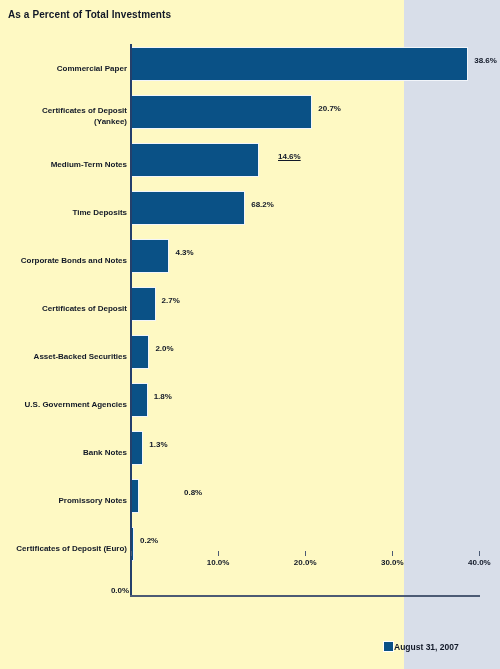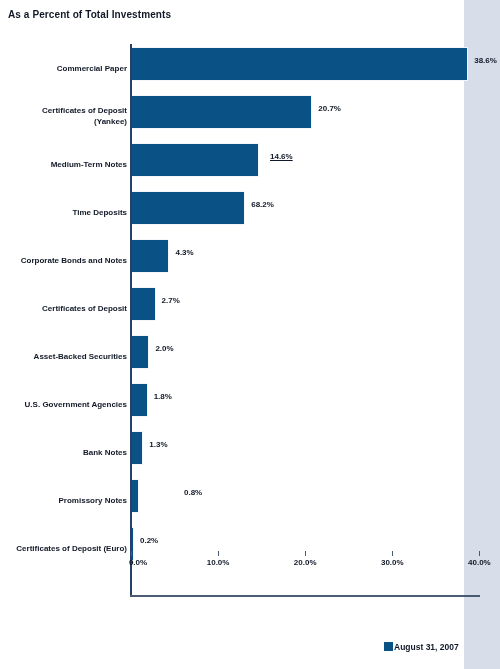--- a/index.html
+++ b/index.html
@@ -12,23 +12,23 @@
     background: #d8dee9;
     font-family: "Liberation Sans", sans-serif;
     overflow: hidden;
     position: relative;
   }
 
   #page {
     position: absolute;
     left: 0;
     top: 0;
-    width: 464px;
+    width: 404px;
     height: 669px;
-    background: #ffffff;
+    background: #fef9c3;
   }
 
   
   #chart-title {
     position: absolute;
     left: 8px;
     top: 9px;
     font-size: 10px;
     font-weight: bold;
     color: #111827;
@@ -174,21 +174,21 @@
         </div>
         <div class="bar-row" style="top: 48px;">
           <div class="row-label">Certificates of Deposit
 (Yankee)</div>
           <div class="bar" style="width: 180.297px;"></div>
           <div class="bar-value" style="left: 318.297px;">20.7%</div>
         </div>
         <div class="bar-row" style="top: 96px;">
           <div class="row-label">Medium-Term Notes</div>
           <div class="bar" style="width: 127.166px;"></div>
-          <div class="bar-value" style="left: 270px; text-decoration: underline;">14.6%</div>
+          <div class="bar-value" style="left: 278px; text-decoration: underline;">14.6%</div>
         </div>
         <div class="bar-row" style="top: 144px;">
           <div class="row-label">Time Deposits</div>
           <div class="bar" style="width: 113.23px;"></div>
           <div class="bar-value" style="left: 251.23px;">68.2%</div>
         </div>
         <div class="bar-row" style="top: 192px;">
           <div class="row-label">Corporate Bonds and Notes</div>
           <div class="bar" style="width: 37.453px;"></div>
           <div class="bar-value" style="left: 175.453px;">4.3%</div>
@@ -221,21 +221,21 @@
         <div class="bar-row" style="top: 480px;">
           <div class="row-label">Certificates of Deposit (Euro)</div>
           <div class="bar" style="width: 2px;"></div>
           <div class="bar-value" style="left: 140px;">0.2%</div>
         </div>
       </div>
   </div>
 
   <div id="x-ticks">
       <div class="tick-mark" style="left: 131px;"></div>
-      <div class="tick-label" style="left: 138px;">0.0%</div>
+      <div class="tick-label" style="left: 120px; margin-top: 28px;">0.0%</div>
       <div class="tick-mark" style="left: 218.1px;"></div>
       <div class="tick-label" style="left: 218.1px;">10.0%</div>
       <div class="tick-mark" style="left: 305.2px;"></div>
       <div class="tick-label" style="left: 305.2px;">20.0%</div>
       <div class="tick-mark" style="left: 392.3px;"></div>
       <div class="tick-label" style="left: 392.3px;">30.0%</div>
       <div class="tick-mark" style="left: 479.4px;"></div>
       <div class="tick-label" style="left: 479.4px;">40.0%</div>
     </div>
 

